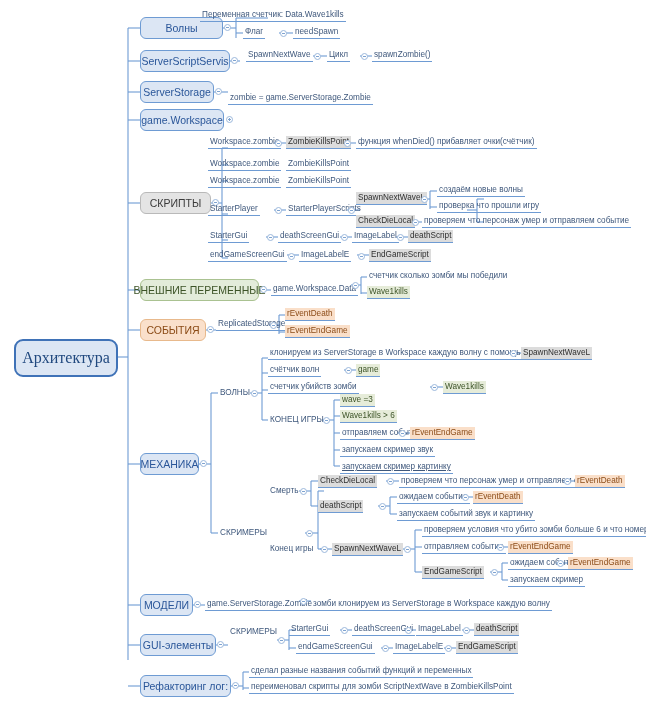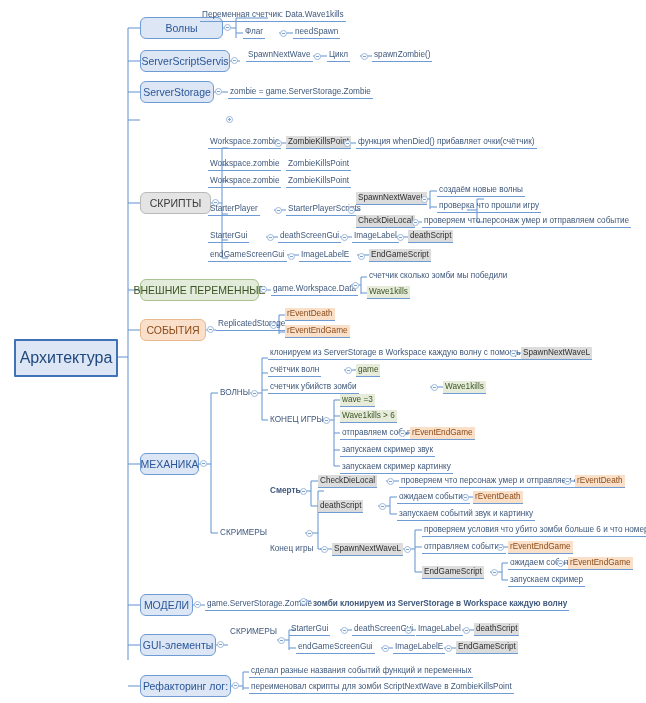--- a/index.html
+++ b/index.html
@@ -32,24 +32,25 @@
     line-height: 1;
     white-space: nowrap;
     display: flex;
     align-items: center;
     justify-content: center;
     padding: 0 8px;
     background: #dce6f4;
   }
   .box.root {
     border: 2.5px solid #3f72b7;
-    border-radius: 1px;
+    border-radius: 9px;
     background: #dce6f4;
     font-size: 16px;
     color: #21497f;
+    font-family: Liberation Serif, serif;
   }
   .box.grey  { background: #e4e4e4; border-color: #b9b9b9; color: #3a3a3a; }
   .box.green { background: #e3ecda; border-color: #aac291; color: #3c5327; }
   .box.peach { background: #fae0cb; border-color: #e8b98c; color: #8a4a15; }
 
   
   .ul {
     position: absolute;
     white-space: nowrap;
     font-size: 8.2px;
@@ -233,20 +234,21 @@
       <path d="M243 672 L249 672"></path>
       <path d="M243 688 L249 688"></path>
     </g>
   </svg>
 
   <div class="box root" style="left:14px; top:339px; width:104px; height:38px;">Архитектура</div>
 
   <div class="box" style="left:140px; top:17px; width:83px; height:22px;">Волны</div>
   <div class="box" style="left:140px; top:50px; width:90px; height:22px;">ServerScriptServis</div>
   <div class="box" style="left:140px; top:81px; width:74px; height:22px;">ServerStorage</div>
+  <div class="box" style="left:140px; top:109px; width:84px; height:22px;">game.Workspace</div>
   <div class="box grey" style="left:140px; top:192px; width:71px; height:22px;">СКРИПТЫ</div>
   <div class="box green" style="left:140px; top:279px; width:119px; height:22px;">ВНЕШНИЕ ПЕРЕМЕННЫЕ</div>
   <div class="box peach" style="left:140px; top:319px; width:66px; height:22px;">СОБЫТИЯ</div>
   <div class="box" style="left:140px; top:453px; width:59px; height:22px;">МЕХАНИКА</div>
   <div class="box" style="left:140px; top:594px; width:53px; height:22px;">МОДЕЛИ</div>
   <div class="box" style="left:140px; top:634px; width:76px; height:22px;">GUI-элементы</div>
   <div class="box" style="left:140px; top:675px; width:91px; height:22px;">Рефакторинг лог:</div>
 
   <div class="marker" style="left:224px; top:24px;"></div>
   <div class="marker" style="left:231px; top:57px;"></div>
@@ -264,21 +266,21 @@
   <div class="ul" style="left:243px; top:26px;">Флаг</div>
   <div class="marker" style="left:280px; top:30px;"></div>
   <div class="ul" style="left:293px; top:26px;">needSpawn</div>
 
   <div class="ul" style="left:246px; top:49px;">SpawnNextWave</div>
   <div class="marker" style="left:314px; top:53px;"></div>
   <div class="ul" style="left:327px; top:49px;">Цикл</div>
   <div class="marker" style="left:361px; top:53px;"></div>
   <div class="ul" style="left:372px; top:49px;">spawnZombie()</div>
 
-  <div class="ul" style="left:228px; top:86px;">zombie = game.ServerStorage.Zombie</div>
+  <div class="ul" style="left:228px; top:92px;">zombie = game.ServerStorage.Zombie</div>
 
   <div class="ul" style="left:208px; top:136px;">Workspace.zombie</div>
   <div class="marker" style="left:275px; top:140px;"></div>
   <div class="ul grey" style="left:286px; top:136px;">ZombieKillsPoint</div>
   <div class="marker" style="left:344px; top:140px;"></div>
   <div class="ul" style="left:356px; top:136px;">функция whenDied() прибавляет очки(счётчик)</div>
 
   <div class="ul" style="left:208px; top:158px;">Workspace.zombie</div>
   <div class="ul" style="left:286px; top:158px;">ZombieKillsPoint</div>
 
@@ -338,26 +340,26 @@
 
   <div class="ul nb" style="left:268px; top:414px;">КОНЕЦ ИГРЫ</div>
   <div class="marker" style="left:323px; top:417px;"></div>
 
   <div class="ul green" style="left:340px; top:394px;">wave =3</div>
   <div class="ul green" style="left:340px; top:410px;">Wave1kills &gt; 6</div>
   <div class="ul" style="left:340px; top:427px;">отправляем событие</div>
   <div class="marker" style="left:399px; top:430px;"></div>
   <div class="ul peach" style="left:410px; top:427px;">rEventEndGame</div>
   <div class="ul" style="left:340px; top:444px;">запускаем скример звук</div>
-  <div class="ul" style="left:340px; top:461px;">запускаем скример картинку</div>
+  <div class="ul" style="left:340px; top:461px;text-decoration:underline;">запускаем скример картинку</div>
 
   <div class="ul nb" style="left:218px; top:527px;">СКРИМЕРЫ</div>
   <div class="marker" style="left:306px; top:530px;"></div>
 
-  <div class="ul nb" style="left:268px; top:485px;font-weight:bold;">Смерть</div>
+  <div class="ul nb" style="left:268px; top:485px;">Смерть</div>
   <div class="marker" style="left:300px; top:488px;"></div>
 
   <div class="ul grey" style="left:318px; top:475px;">CheckDieLocal</div>
   <div class="marker" style="left:387px; top:478px;"></div>
   <div class="ul" style="left:399px; top:475px;">проверяем что персонаж умер и отправляем событие</div>
   <div class="marker" style="left:564px; top:478px;"></div>
   <div class="ul peach" style="left:575px; top:475px;">rEventDeath</div>
 
   <div class="ul grey" style="left:318px; top:500px;">deathScript</div>
   <div class="marker" style="left:379px; top:503px;"></div>
@@ -378,21 +380,21 @@
 
   <div class="ul grey" style="left:422px; top:566px;">EndGameScript</div>
   <div class="marker" style="left:491px; top:569px;"></div>
   <div class="ul" style="left:508px; top:557px;">ожидаем событие</div>
   <div class="marker" style="left:557px; top:560px;"></div>
   <div class="ul peach" style="left:568px; top:557px;">rEventEndGame</div>
   <div class="ul" style="left:508px; top:574px;">запускаем скример</div>
 
   <div class="ul" style="left:205px; top:598px;">game.ServerStorage.Zombie</div>
   <div class="marker" style="left:300px; top:598px;"></div>
-  <div class="ul" style="left:311px; top:598px;font-weight:bold;">зомби клонируем из ServerStorage в Workspace каждую волну</div>
+  <div class="ul" style="left:311px; top:598px;">зомби клонируем из ServerStorage в Workspace каждую волну</div>
 
   <div class="ul nb" style="left:228px; top:626px;">СКРИМЕРЫ</div>
   <div class="marker" style="left:278px; top:637px;"></div>
 
   <div class="ul" style="left:289px; top:623px;">StarterGui</div>
   <div class="marker" style="left:341px; top:627px;"></div>
   <div class="ul" style="left:352px; top:623px;">deathScreenGui</div>
   <div class="marker" style="left:405px; top:627px;"></div>
   <div class="ul" style="left:416px; top:623px;">ImageLabel</div>
   <div class="marker" style="left:463px; top:627px;"></div>

